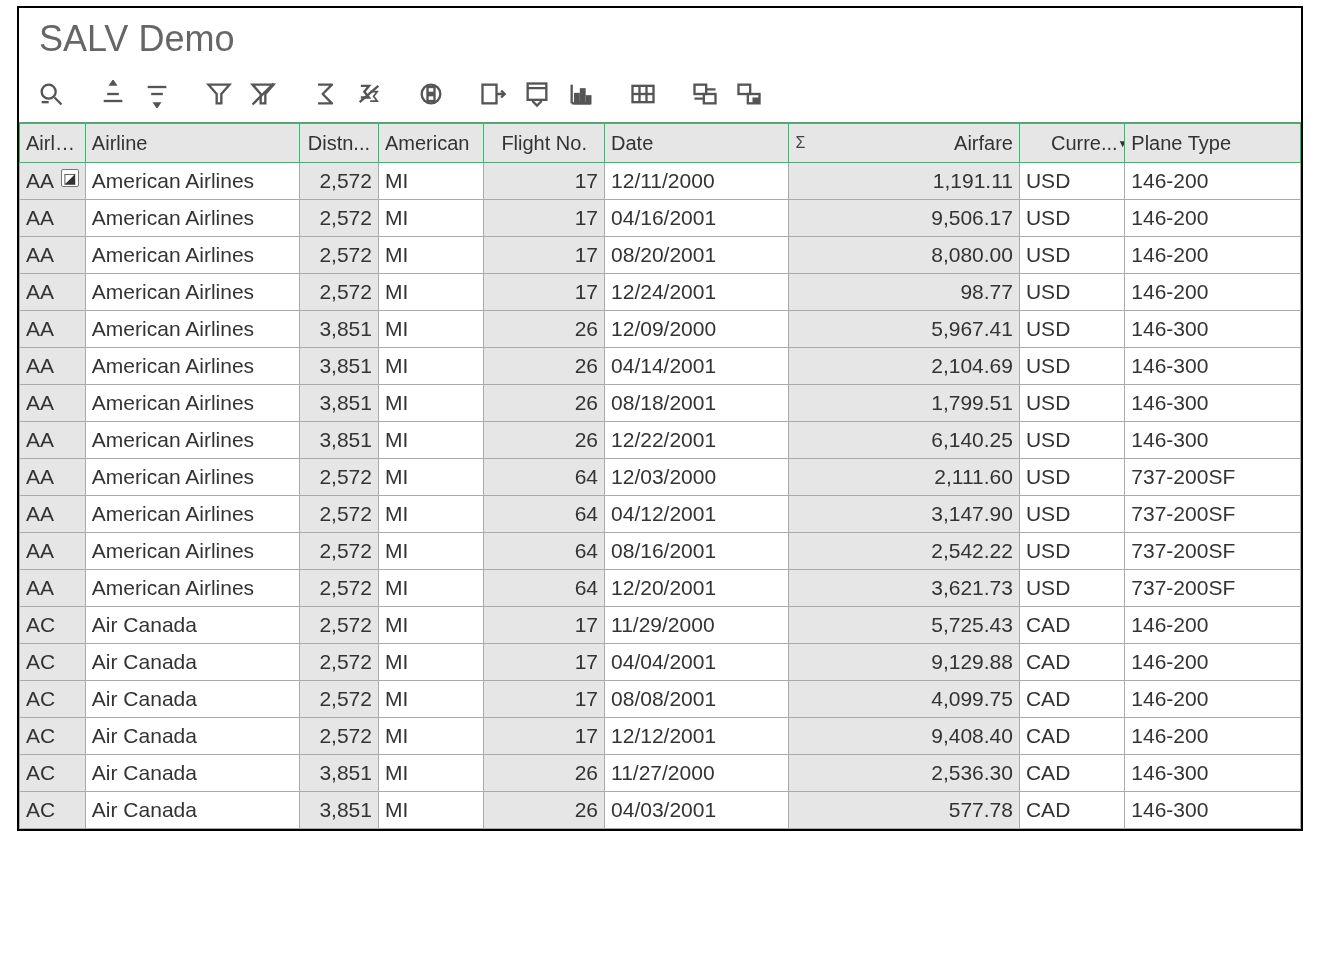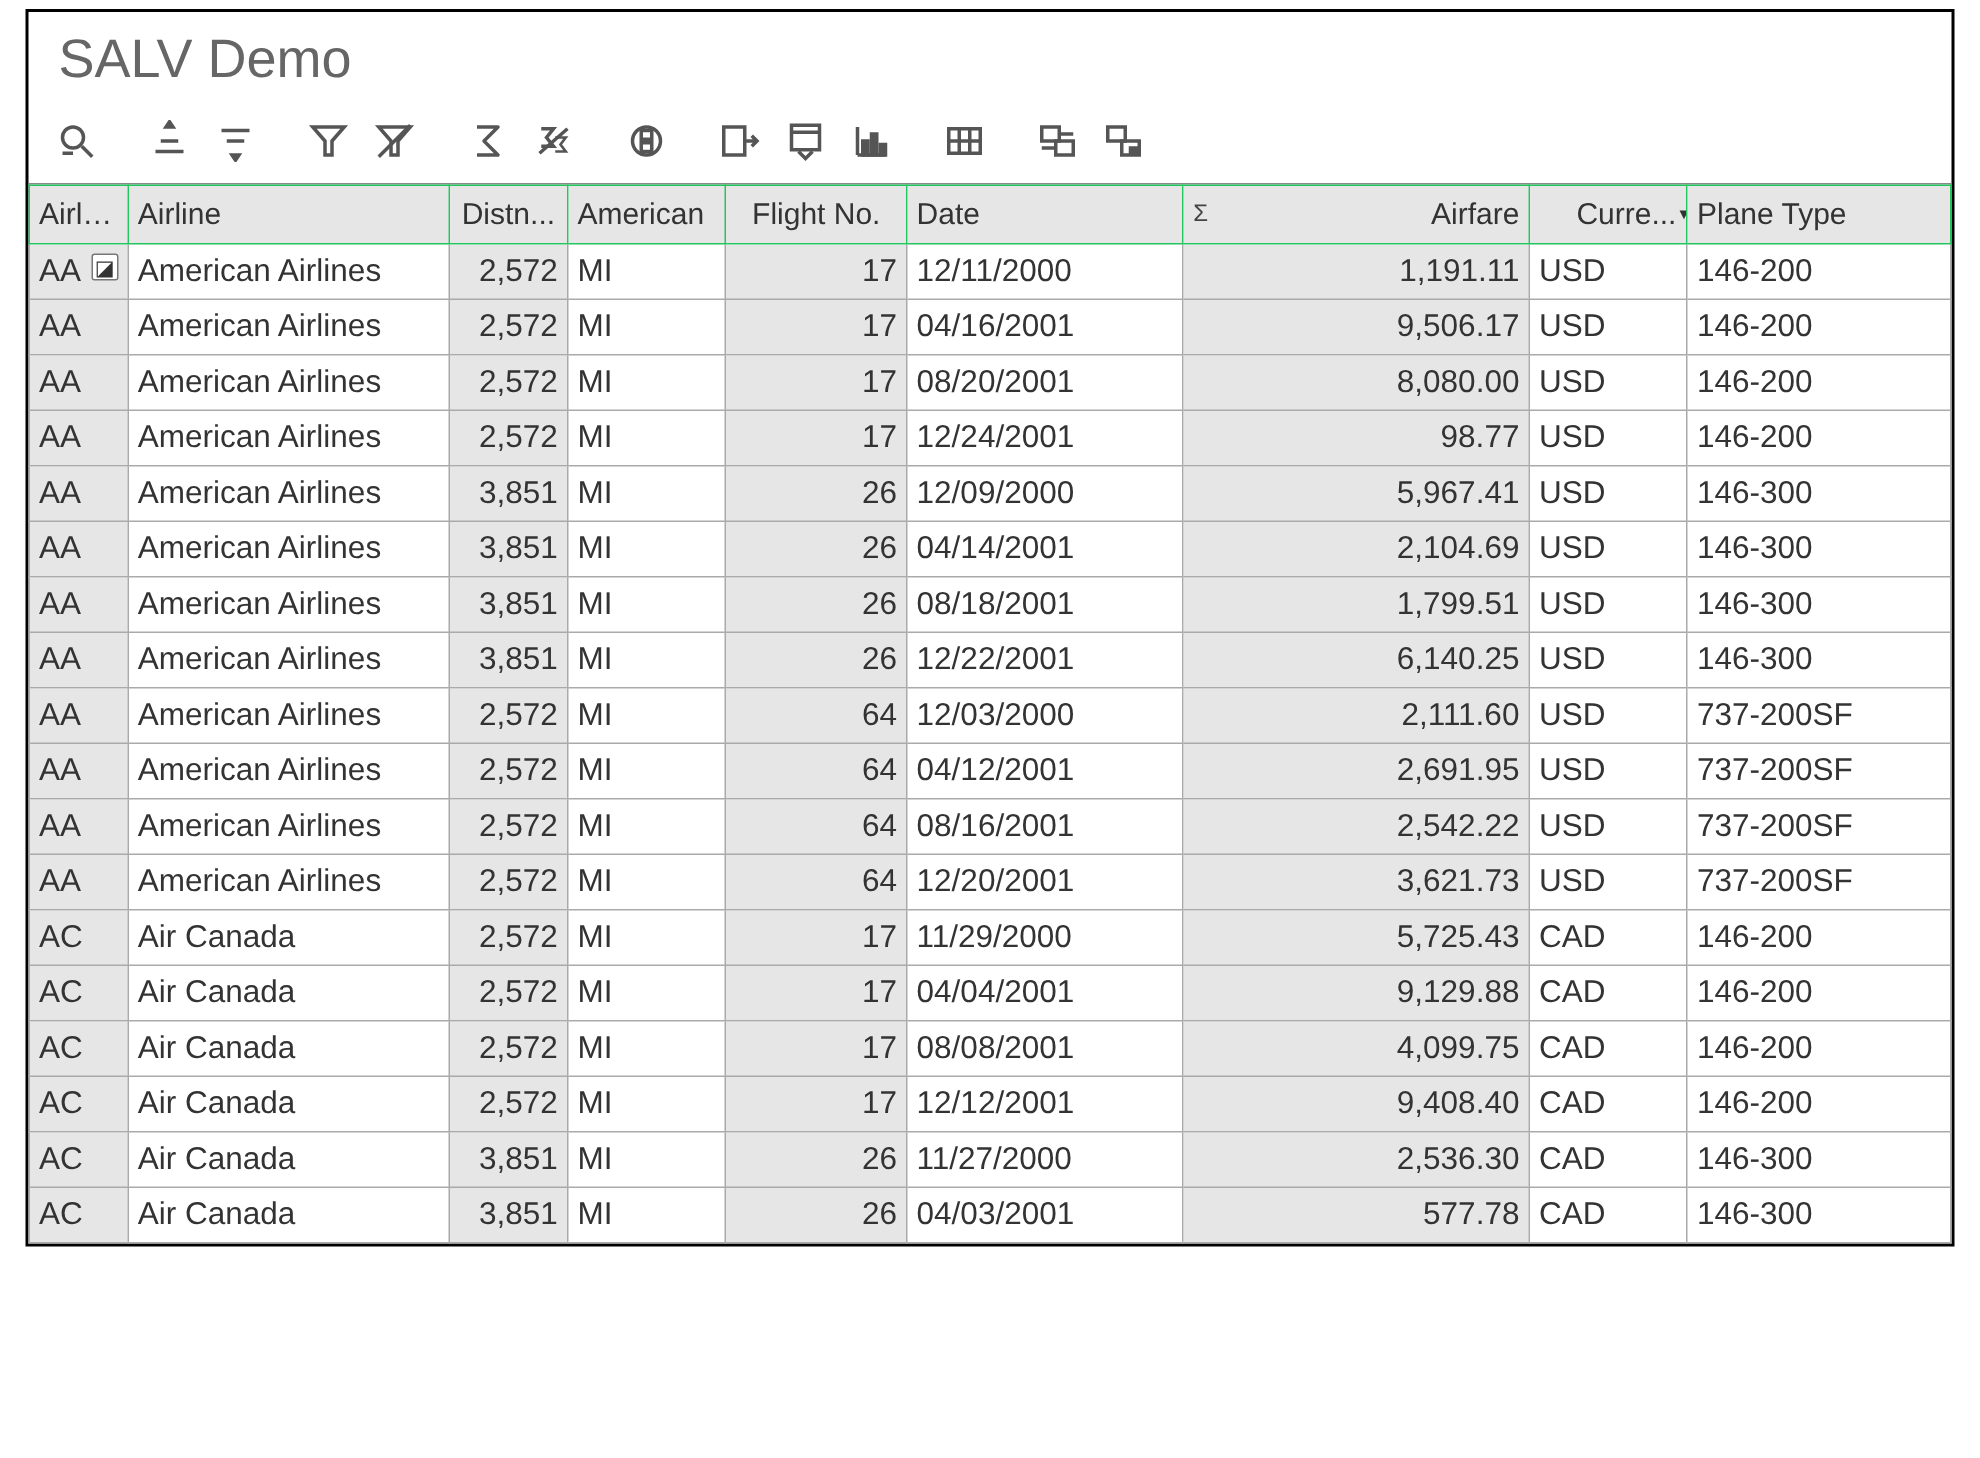--- a/index.html
+++ b/index.html
@@ -270,21 +270,21 @@
           <td>USD</td>
           <td>737-200SF</td>
         </tr>
         <tr>
           <td class="grey">AA</td>
           <td>American Airlines</td>
           <td class="grey num">2,572</td>
           <td>MI</td>
           <td class="grey num">64</td>
           <td>04/12/2001</td>
-          <td class="grey num">2,691.95</td>
+          <td class="grey num">3,147.90</td>
           <td>USD</td>
           <td>737-200SF</td>
         </tr>
         <tr>
           <td class="grey">AA</td>
           <td>American Airlines</td>
           <td class="grey num">2,572</td>
           <td>MI</td>
           <td class="grey num">64</td>
           <td>08/16/2001</td>

